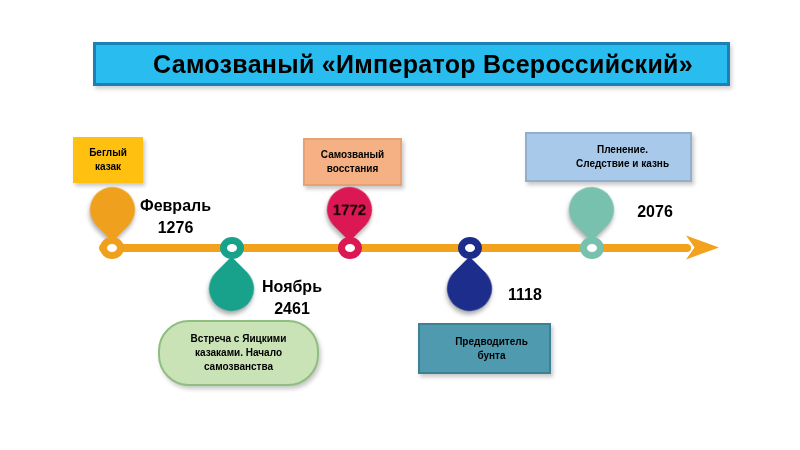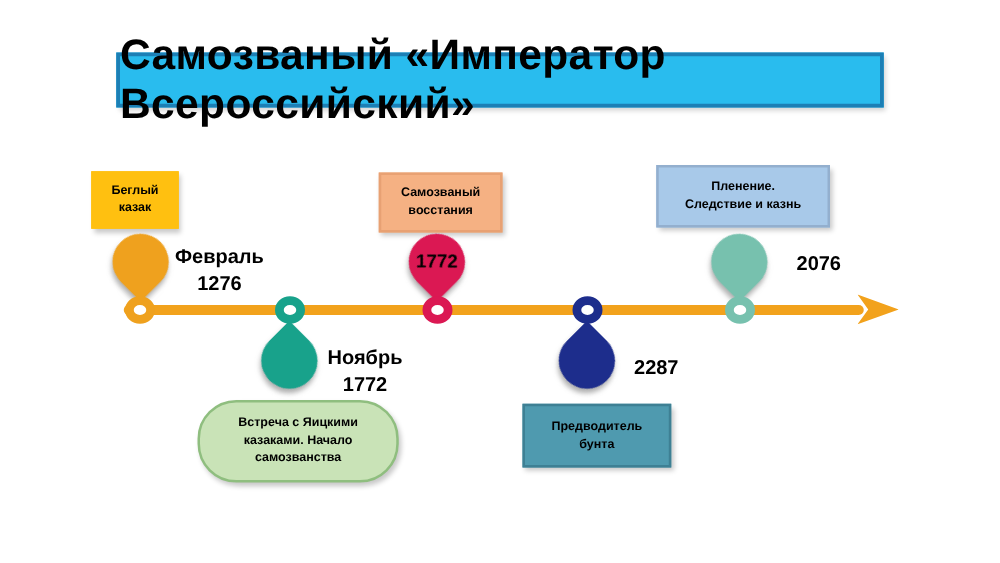--- a/index.html
+++ b/index.html
@@ -6,22 +6,23 @@
   .stage{
     position:relative;width:800px;height:450px;margin:0 auto;
     background:#ffffff;overflow:hidden;
     font-family:"Liberation Sans","DejaVu Sans",sans-serif;color:#000;
   }
   
   .title-banner{
     position:absolute;left:93px;top:42px;width:608px;height:38px;
     border:3px solid transparent;
     display:flex;align-items:center;justify-content:center;
-    font-size:34px;font-weight:bold;letter-spacing:.3px;
+    font-size:25px;font-weight:bold;letter-spacing:.3px;
     box-shadow:2px 3px 4px rgba(0,0,0,.18);
+    padding-left:23px;
   }
   
   .tl-line{
     position:absolute;left:99px;top:244px;width:592px;height:8px;border-radius:4px;
   }
   .tl-arrow{
     position:absolute;left:686px;top:234px;width:33px;height:27px;
     clip-path:polygon(0 6%,100% 50%,0 94%,26% 50%);
   }
   
@@ -94,46 +95,46 @@
   </div>
 
   <div class="event ev2">
     <div class="label-box" style="background: rgb(201, 227, 183); border-color: rgb(143, 190, 127); border-radius: 31px;">Встреча с Яицкими
 казаками. Начало
 самозванства</div>
     <div class="drop up" style="background: rgb(24, 162, 139);">
       <span class="marker-text"></span>
     </div>
     <div class="date">Ноябрь
-1772</div>
+2461</div>
     <div class="ring" style="border-color: rgb(24, 162, 139);"></div>
   </div>
 
   <div class="event ev3">
     <div class="label-box" style="background: rgb(245, 177, 131); border-color: rgb(232, 161, 115);">Самозваный
 восстания</div>
     <div class="drop down" style="background: rgb(219, 24, 83);">
       <span class="marker-text">1772</span>
     </div>
 
     <div class="ring" style="border-color: rgb(219, 24, 83);"></div>
   </div>
 
   <div class="event ev4">
-    <div class="label-box" style="background: rgb(79, 154, 175); border-color: rgb(62, 128, 148);">Предводитель
+    <div class="label-box" style="background: rgb(79, 154, 175); border-color: rgb(62, 128, 148); padding-left: 14px;">Предводитель
 бунта</div>
     <div class="drop up" style="background: rgb(29, 45, 140);">
       <span class="marker-text"></span>
     </div>
-    <div class="date">2287</div>
+    <div class="date">1118</div>
     <div class="ring" style="border-color: rgb(29, 45, 140);"></div>
   </div>
 
   <div class="event ev5">
-    <div class="label-box" style="background: rgb(168, 201, 233); border-color: rgb(147, 175, 206);">Пленение.
+    <div class="label-box" style="background: rgb(168, 201, 233); border-color: rgb(147, 175, 206); padding-left: 28px;">Пленение.
 Следствие и казнь</div>
     <div class="drop down" style="background: rgb(119, 193, 174);">
       <span class="marker-text"></span>
     </div>
     <div class="date">2076</div>
     <div class="ring" style="border-color: rgb(119, 193, 174);"></div>
   </div>
 
 </div>
 

